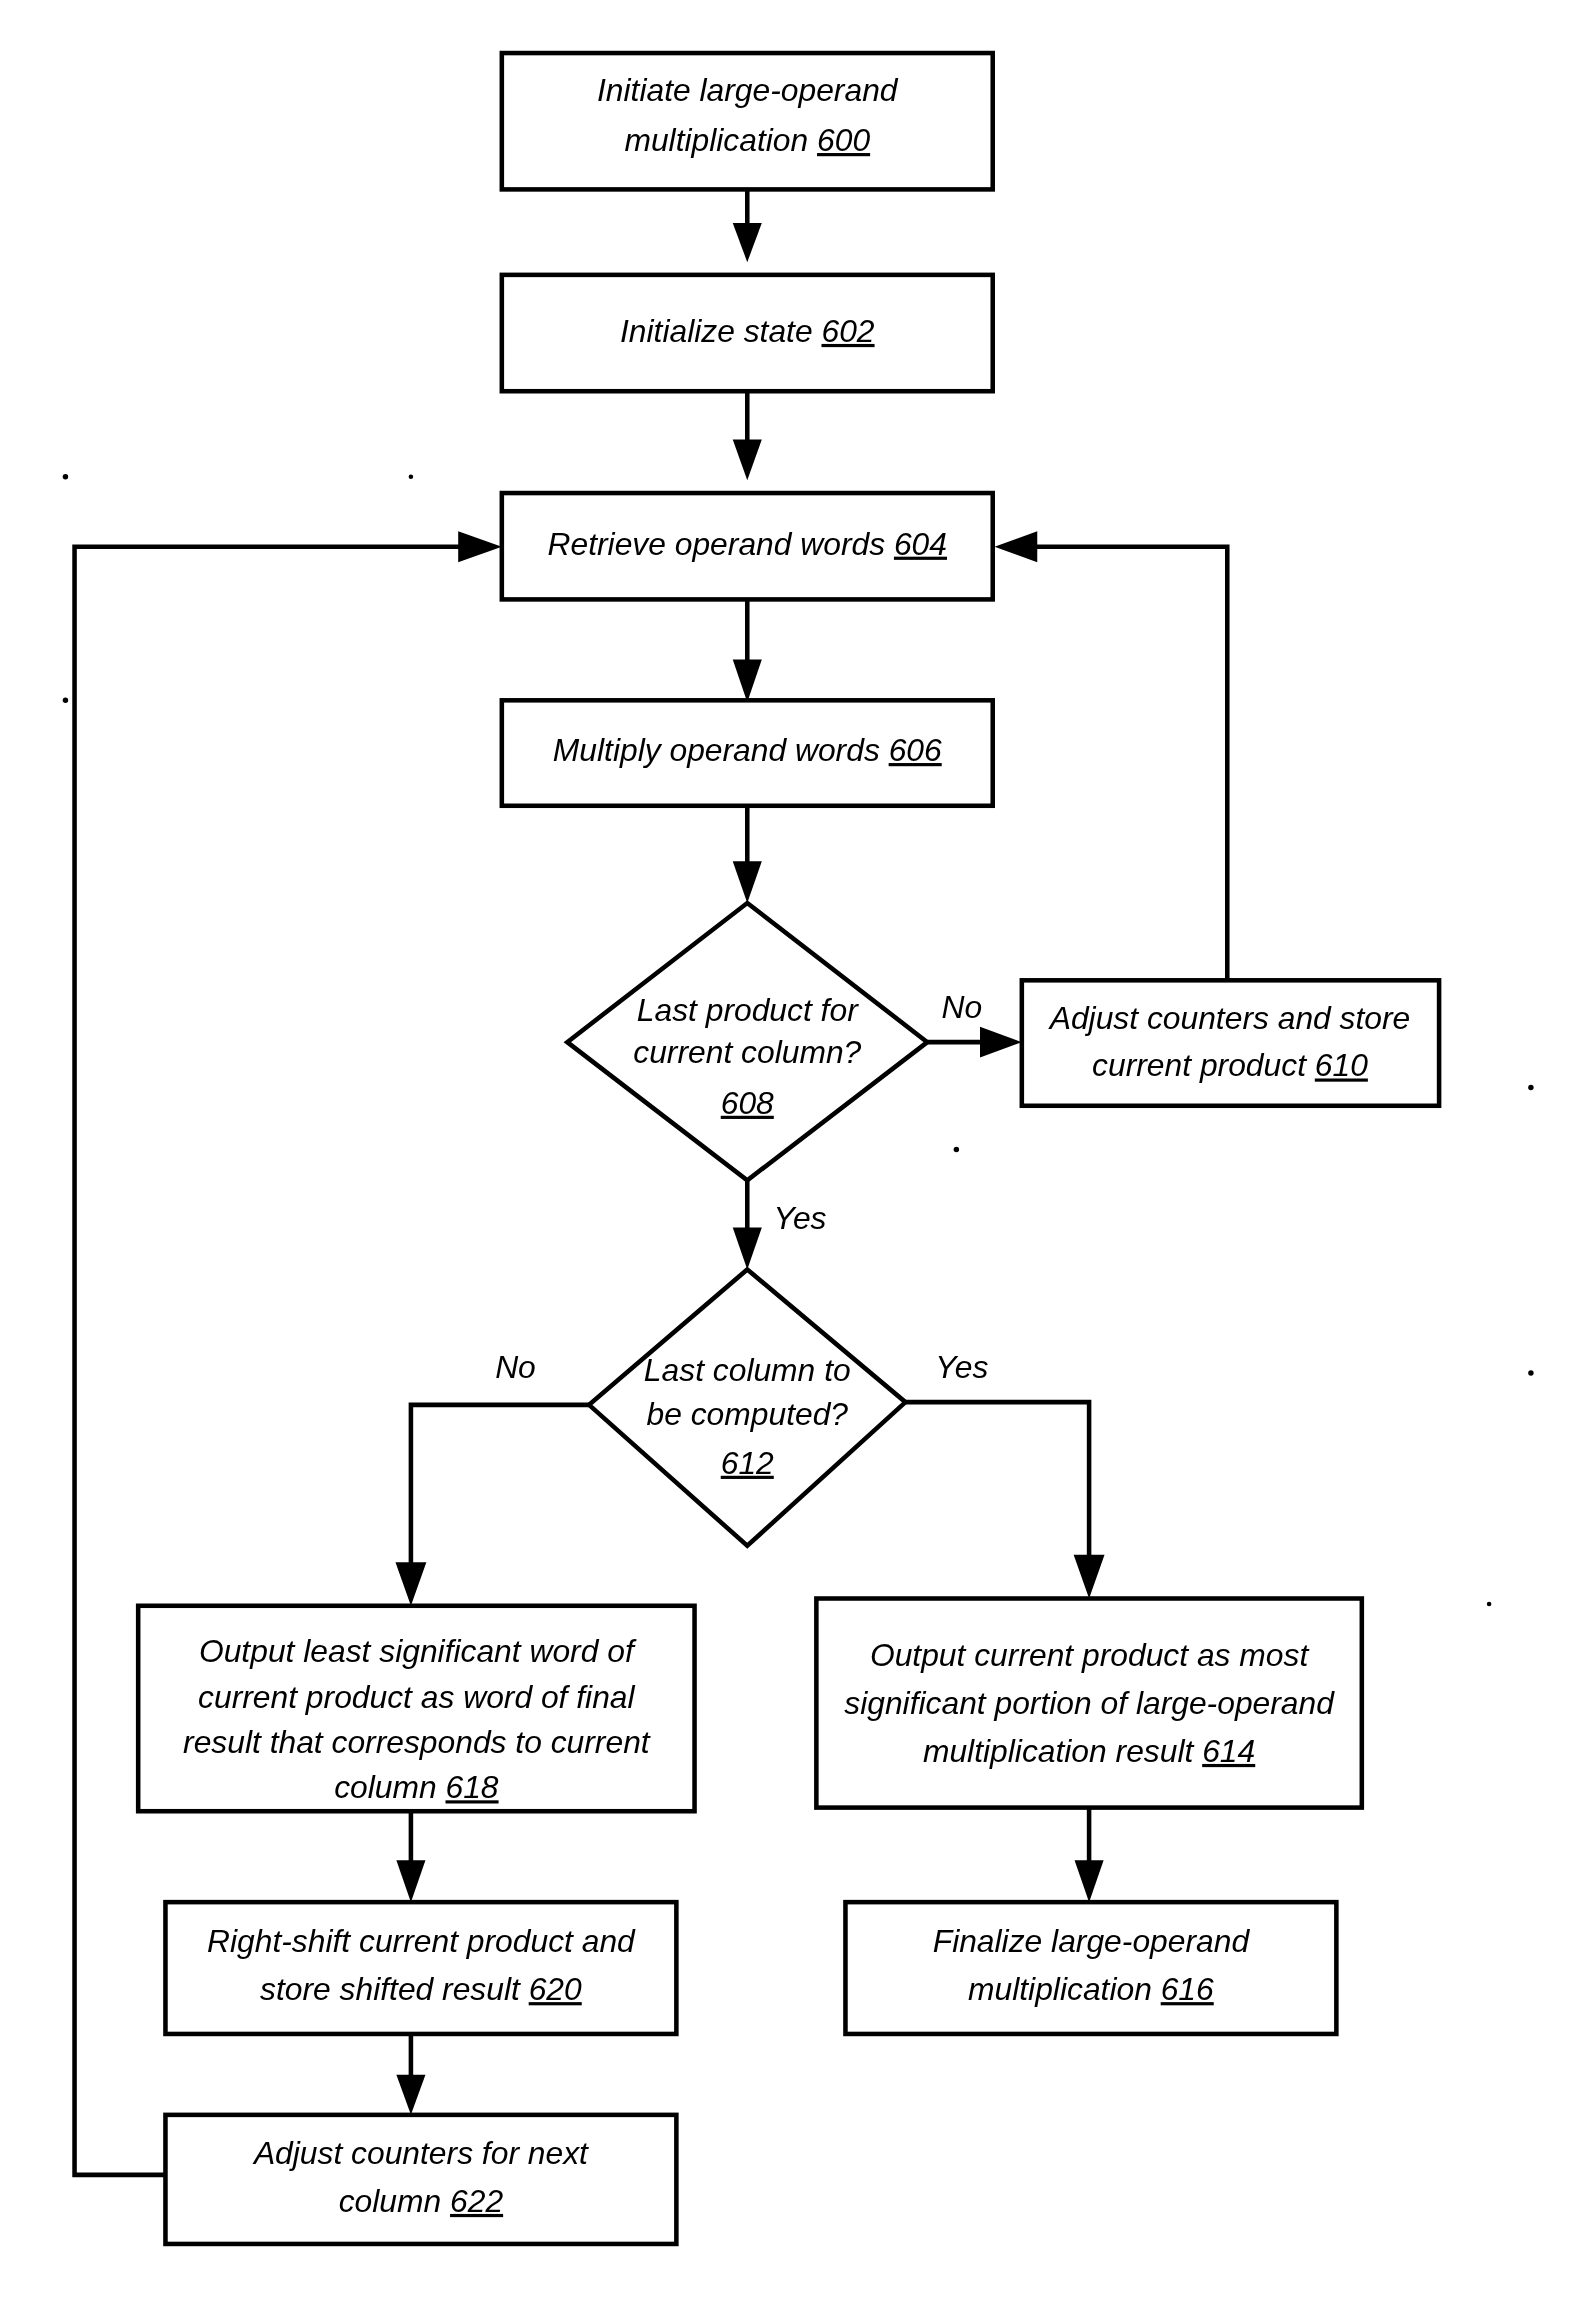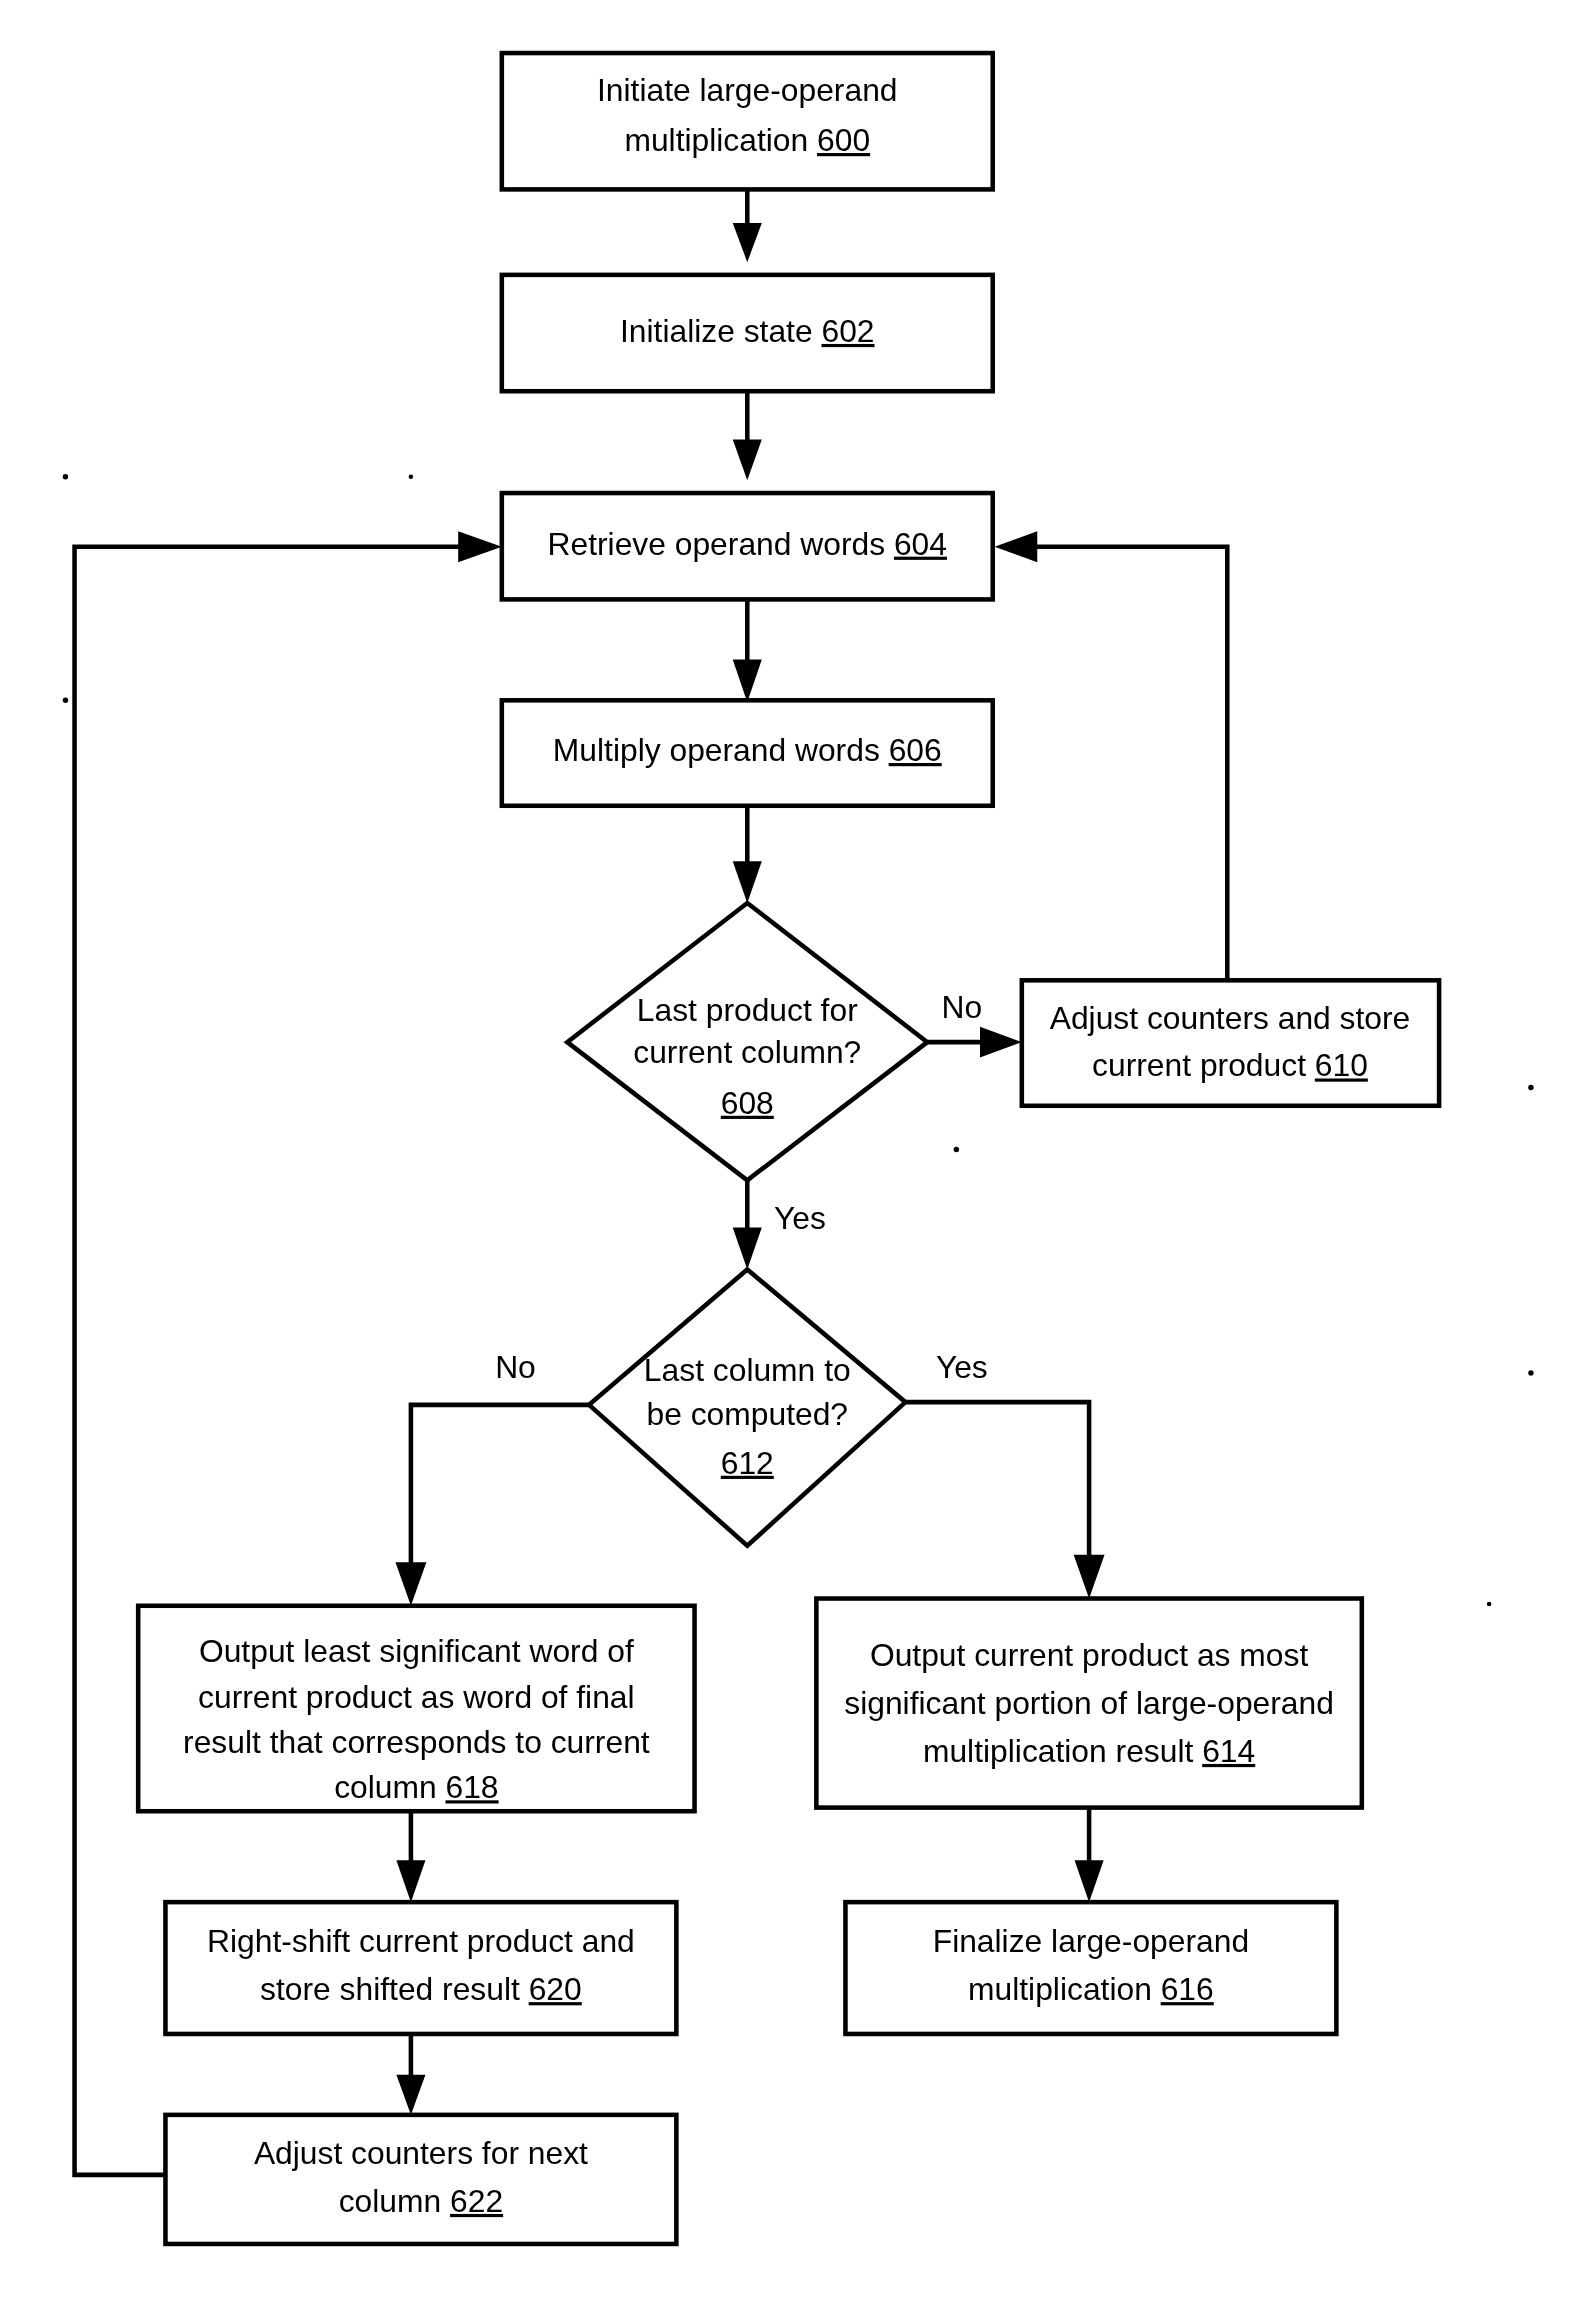--- a/index.html
+++ b/index.html
@@ -9,20 +9,21 @@
   }
   body {
     font-family: "Liberation Sans", sans-serif;
   }
   #page {
     position: relative;
     width: 1590px;
     height: 2307px;
     background: #ffffff;
     overflow: hidden;
+    font-style: italic;
   }
   svg.flow {
     position: absolute;
     top: 0;
     left: 0;
     width: 1590px;
     height: 2307px;
     display: block;
   }
   .node-box {

